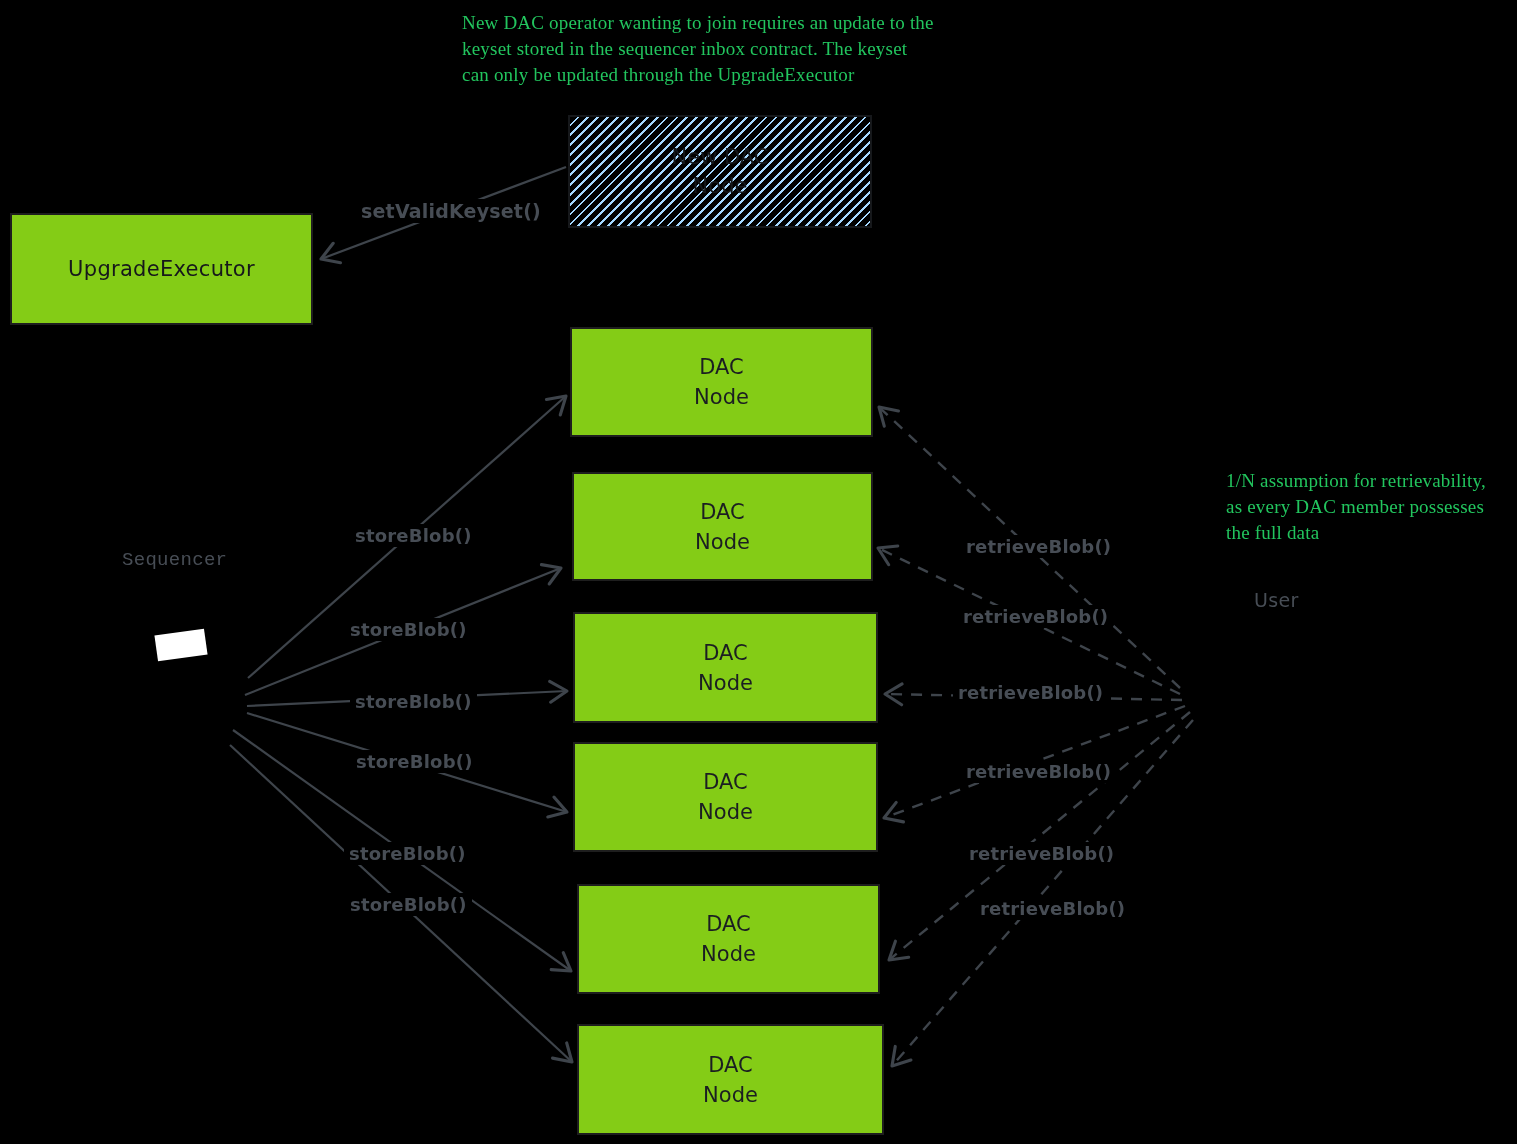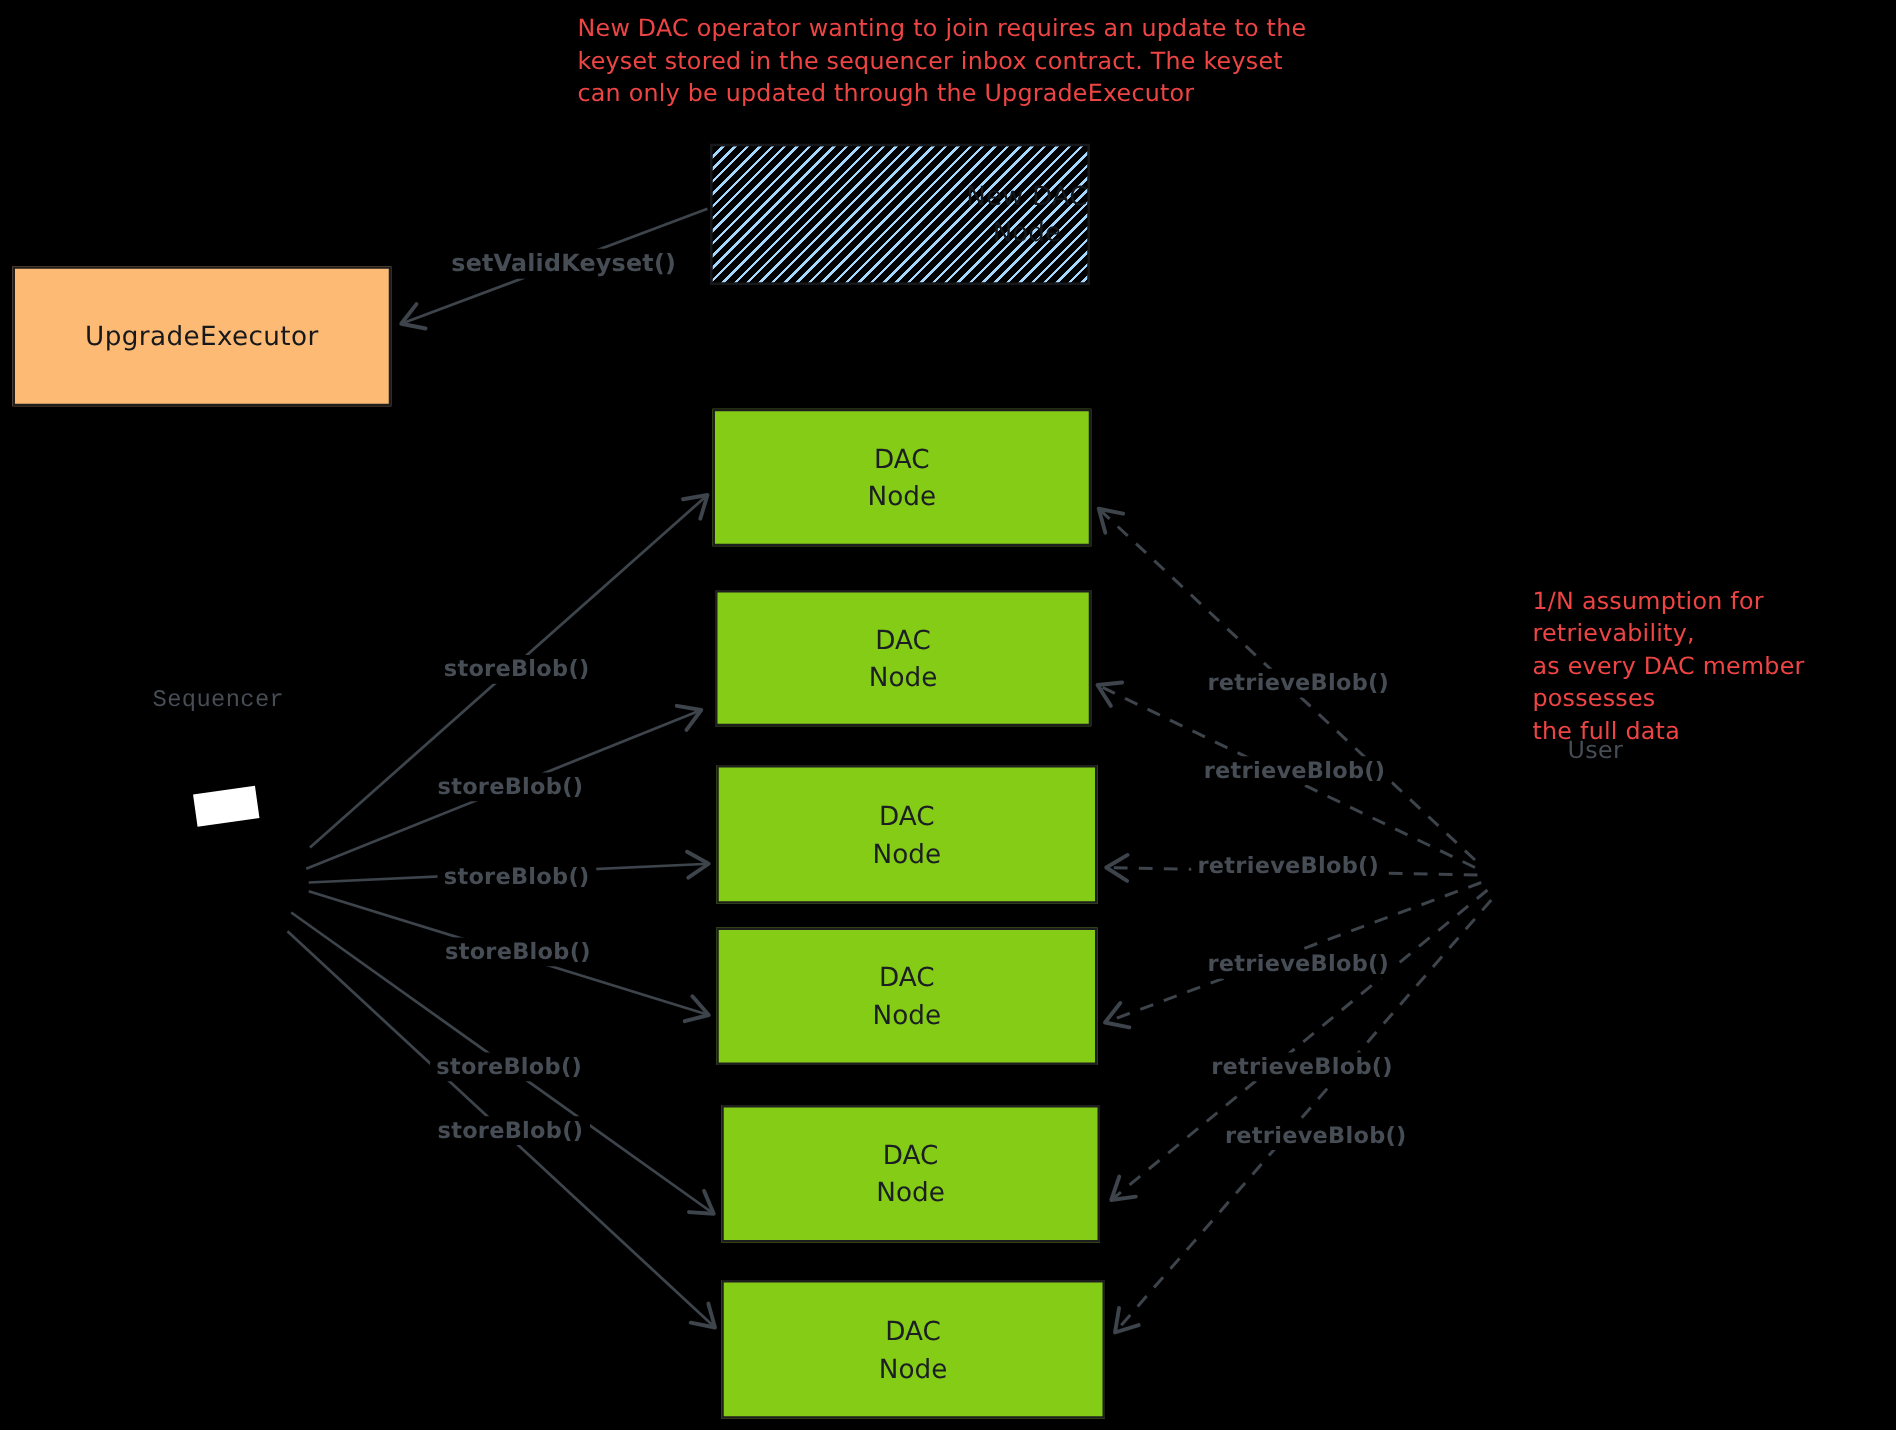--- a/index.html
+++ b/index.html
@@ -3,39 +3,39 @@
 <meta charset="utf-8">
 <title>Diagram</title>
 <style>
   html,body{margin:0;padding:0;background:#000;}
   #canvas{
     position:relative;width:1517px;height:1144px;background:#000;overflow:hidden;
     font-family:"DejaVu Sans",sans-serif;
   }
   svg.wires{position:absolute;left:0;top:0;width:1517px;height:1144px;pointer-events:none;}
   .note{
-    position:absolute;white-space:pre-line;color:#ef4444;
-    font-size:19px;line-height:26px;letter-spacing:.2px;
+    position:absolute;white-space:pre-line;color:#22c55e;
+    font-size:19px;line-height:26px;letter-spacing:.2px;font-family:Liberation Serif, serif;
   }
   .node-box{
     position:absolute;background:#84cc16;border:2px solid #1e1e1e;box-sizing:border-box;
     display:flex;align-items:center;justify-content:center;text-align:center;
     color:#1b1e22;font-size:21px;line-height:30px;white-space:pre-line;
   }
   .executor-box{
     position:absolute;left:10px;top:213px;width:303px;height:112px;
-    background:#fdba74;border:2px solid #1e1e1e;box-sizing:border-box;
+    background:#84cc16;border:2px solid #1e1e1e;box-sizing:border-box;
     display:flex;align-items:center;justify-content:center;
     color:#16181b;font-size:21px;letter-spacing:.3px;
   }
   .hatch-box{
     position:absolute;left:568px;top:115px;width:304px;height:113px;
     box-sizing:border-box;border:2px solid #16181b;
     background:repeating-linear-gradient(135deg, rgba(0,0,0,0) 0 5px, #a5d8ff 5px 7px);
-    display:flex;align-items:center;justify-content:flex-end;text-align:center;
+    display:flex;align-items:center;justify-content:center;text-align:center;
     color:#14171b;font-size:21px;line-height:29px;white-space:pre-line;
   }
   .small-label{
     position:absolute;color:#474d55;font-size:19px;letter-spacing:.3px;
   }
   .edge-label{
     position:absolute;color:#474d55;font-size:18px;letter-spacing:.2px;
     background:#000;padding:1px 5px;font-weight:bold;
   }
   .seq-screen{

